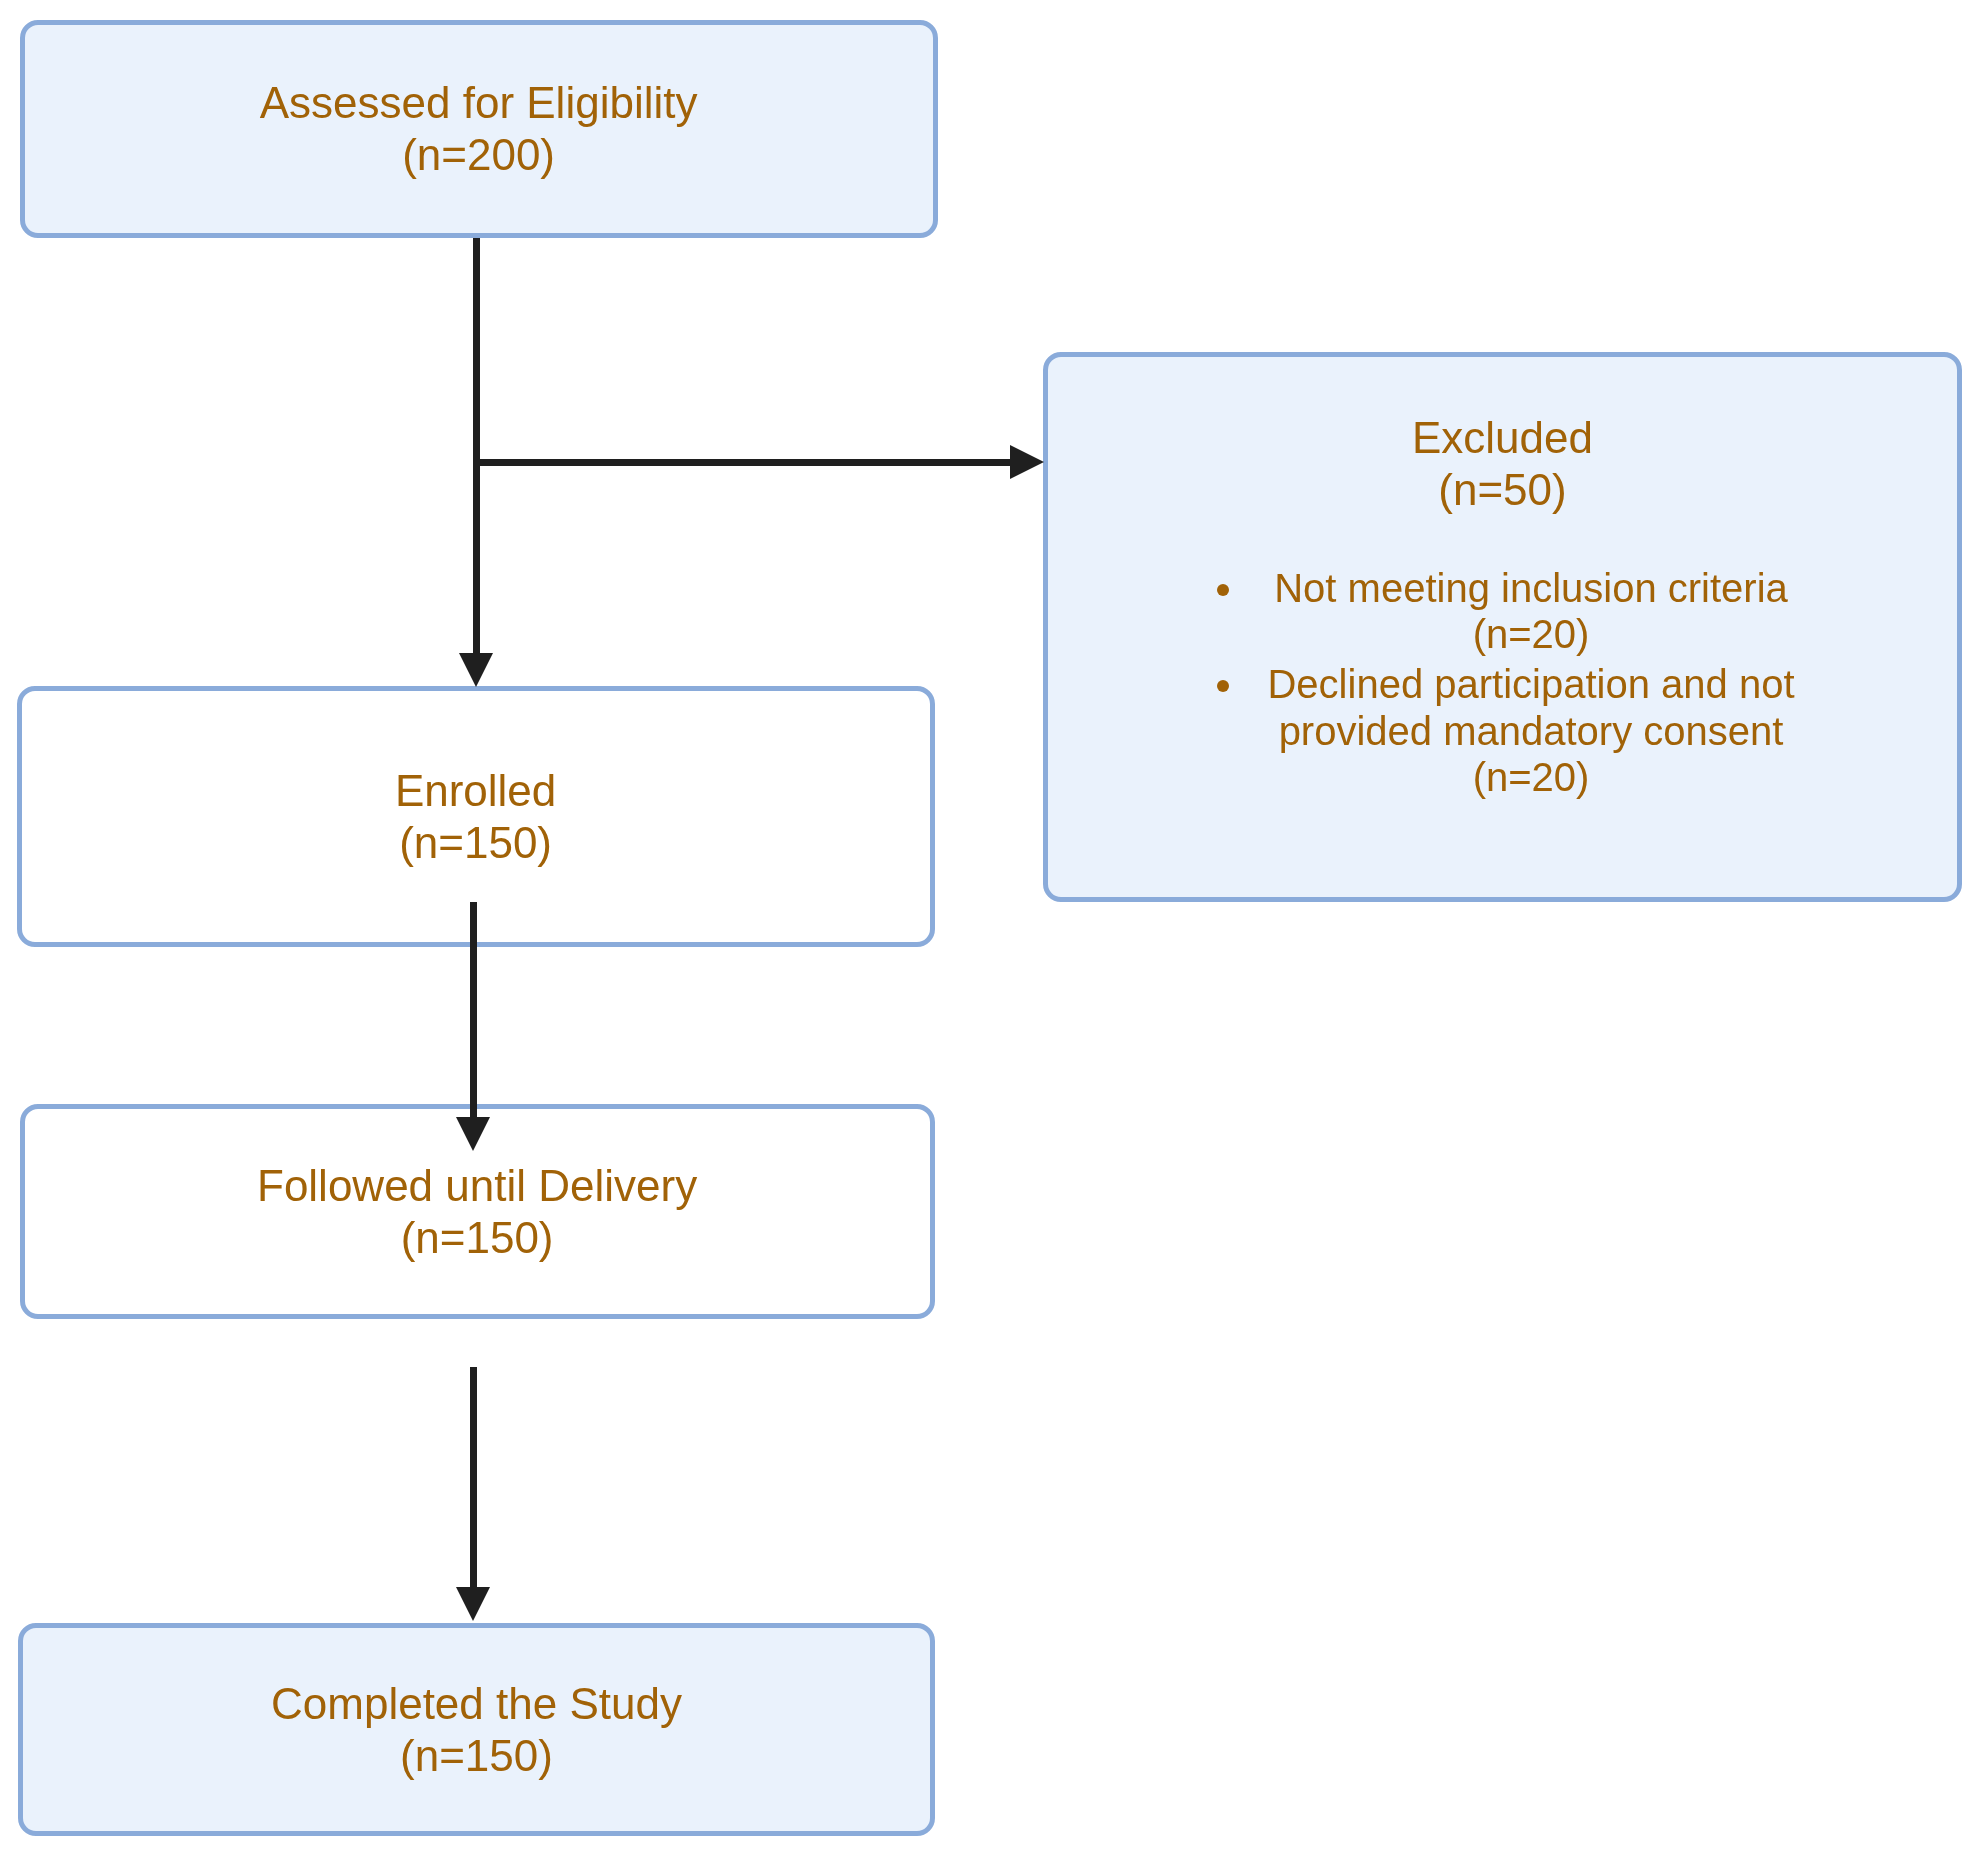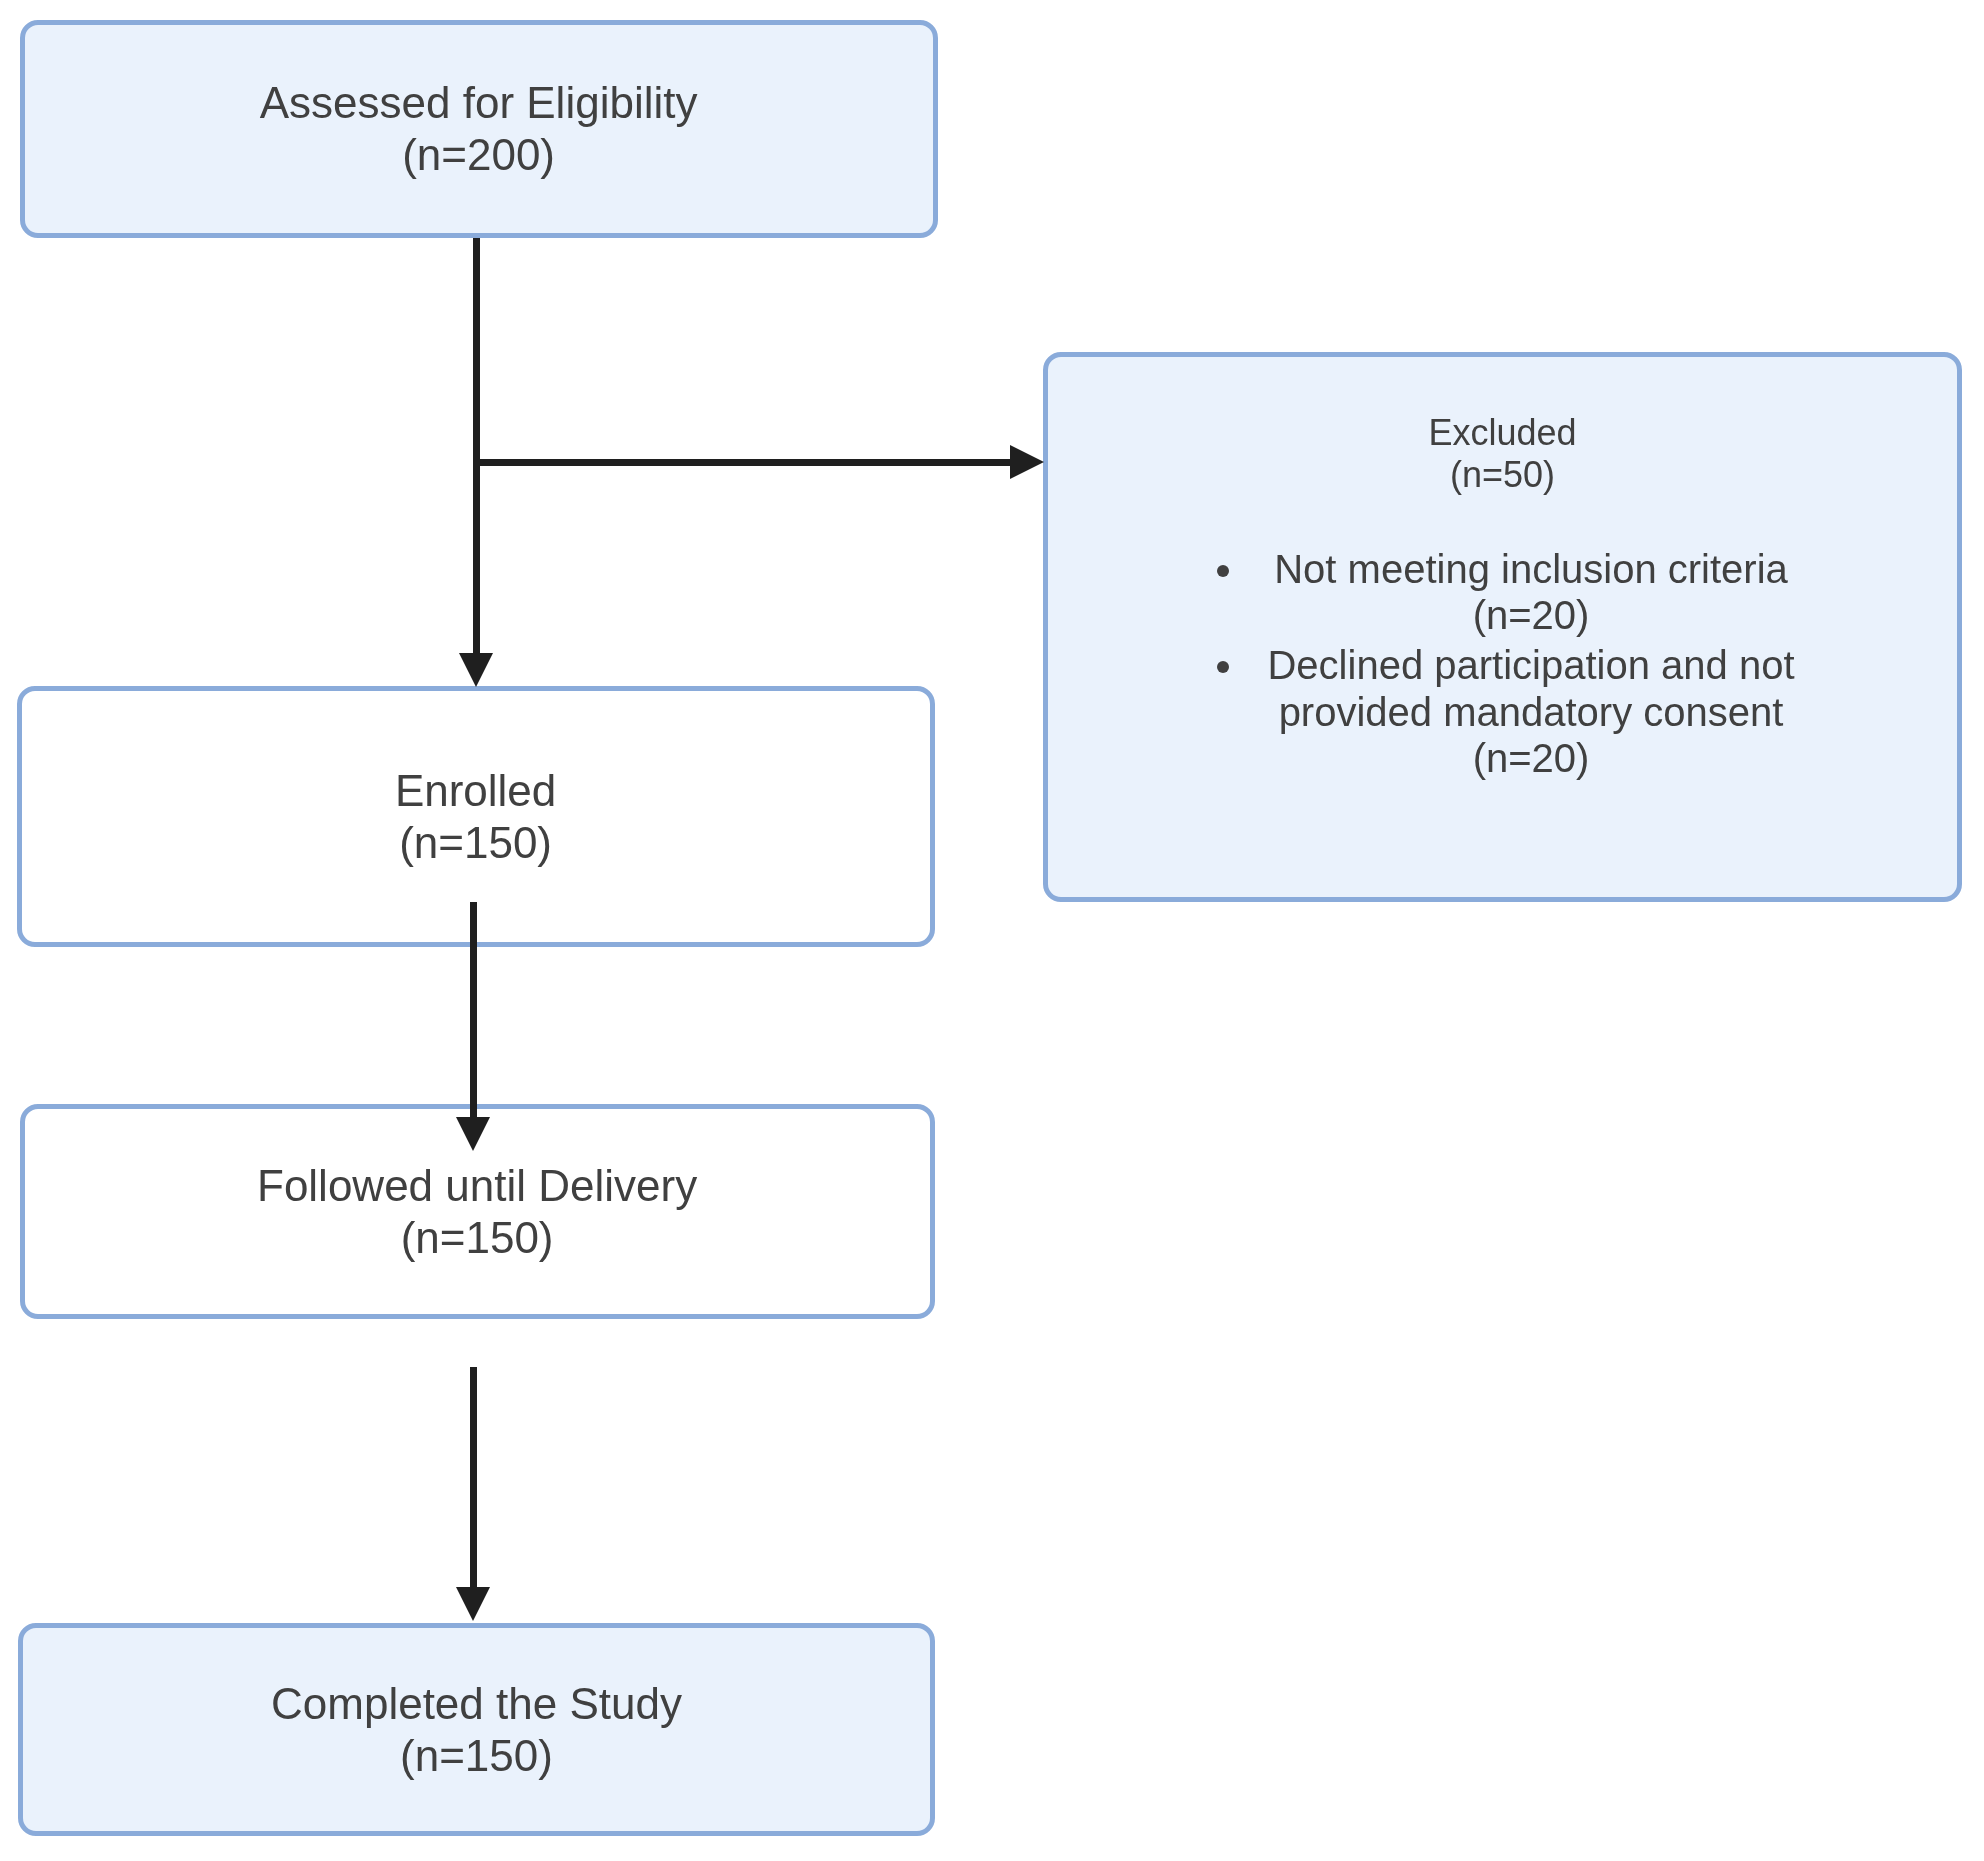--- a/index.html
+++ b/index.html
@@ -17,40 +17,40 @@
   }
   .node {
     position: absolute;
     box-sizing: border-box;
     border: 5.3px solid #8aabda;
     border-radius: 18px;
     display: flex;
     flex-direction: column;
     align-items: center;
     justify-content: center;
-    color: #404040;
+    color: #a16207;
     font-size: 44px;
     line-height: 1.18;
     text-align: center;
     letter-spacing: 0px;
   }
   .node .line { display: block; white-space: nowrap; }
   .fill-blue { background: #eaf2fc; }
   .fill-white { background: #ffffff; }
 
   
   #node-assessed      { left: 19.6px;   top: 19.6px;   width: 918px; height: 218px; }
   #node-excluded      { left: 1043px; top: 352px;  width: 919px; height: 550px;
                         justify-content: flex-start; padding-top: 55px; }
   #node-enrolled      { left: 16.6px;   top: 686px; width: 918px; height: 261px; }
   #node-followed      { left: 19.6px;   top: 1104px; width: 915px; height: 215px; }
   #node-completed     { left: 18px;   top: 1623px; width: 917px; height: 213px; }
 
   
-  .excluded-head { font-size: 36px; line-height: 1.18; }
+  .excluded-head { font-size: 44px; line-height: 1.18; }
   .excluded-list {
     list-style: disc;
     margin: 0;
     padding: 0 0 0 0;
     margin-top: 49px;
     width: 624px;
     font-size: 40px;
     line-height: 1.16;
     text-align: center;
   }

